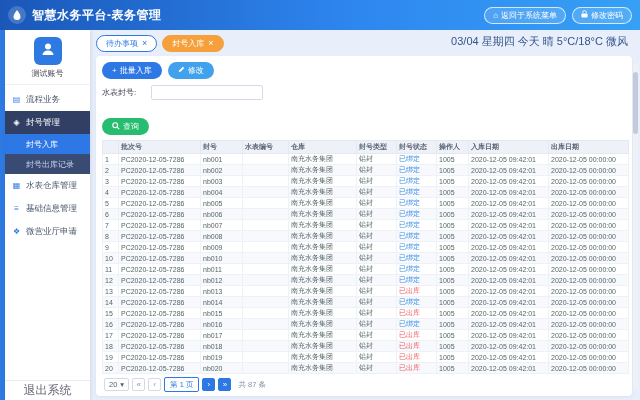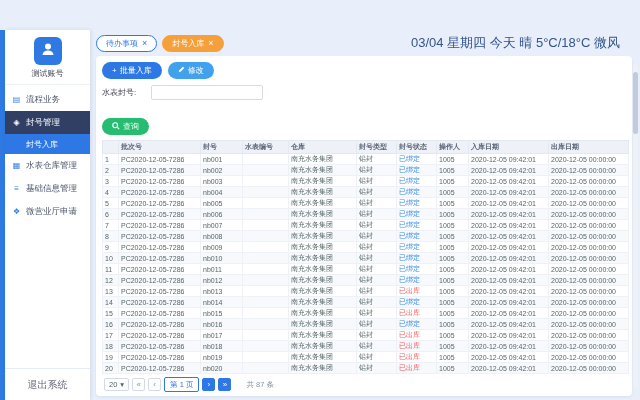--- a/index.html
+++ b/index.html
@@ -4,35 +4,35 @@
 <style>
 *{box-sizing:border-box;margin:0;padding:0}
 html,body{width:640px;height:400px;overflow:hidden}
 body{font-family:"Liberation Sans","DejaVu Sans",sans-serif}
 .app{position:relative;width:640px;height:400px;background:#e9effa;overflow:hidden}
 .header{position:absolute;top:0;left:0;right:0;height:30px;background:linear-gradient(90deg,#1a57b8 0%,#2e86ef 55%,#35a0f5 100%);display:flex;align-items:center;padding:0 8px;z-index:6}
 .logo{width:18px;height:18px;border-radius:50%;background:rgba(255,255,255,.18);display:flex;align-items:center;justify-content:center}
 .app-title{color:#fff;font-size:12px;font-weight:bold;margin-left:6px;letter-spacing:.5px}
 .header-right{margin-left:auto;display:flex;gap:6px}
 .hbtn{display:flex;align-items:center;gap:3px;font-size:8px;color:#fff;background:rgba(255,255,255,.15);border:1px solid rgba(255,255,255,.75);border-radius:9px;padding:2px 8px;cursor:pointer;font-family:inherit}
-.weather{position:absolute;top:34px;right:20px;font-size:13px;color:#33548c;z-index:5}
+.weather{position:absolute;top:34px;right:12px;font-size:11px;color:#33548c;z-index:5}
 .edge{position:absolute;left:0;top:30px;bottom:0;width:5px;background:#2e7ae2}
 .sidebar{position:absolute;top:30px;left:5px;width:85px;bottom:0;background:#fff;box-shadow:1px 0 4px rgba(30,60,120,.12);display:flex;flex-direction:column;z-index:4}
 .avatar-wrap{padding:7px 0 5px;text-align:center;border-bottom:1px solid #edf1f8}
 .avatar{width:28px;height:28px;border-radius:6px;background:#2e7ae2;margin:0 auto;display:flex;align-items:center;justify-content:center}
 .account{font-size:8px;color:#445;margin-top:3px}
 .menu{flex:1;padding-top:3px}
 .menu-item{height:23px;display:flex;align-items:center;gap:5px;padding:0 7px;font-size:8.5px;color:#4a5568;cursor:pointer}
 .menu-item .mi{font-size:8px;color:#2e7ae2;width:9px;text-align:center}
 .menu-item.parent-active{background:#303f63;color:#fff}
 .menu-item.parent-active .mi{color:#fff}
 .submenu{background:#394a73}
 .sub-item{height:20px;display:flex;align-items:center;padding-left:21px;font-size:8px;color:#c6d2ec;cursor:pointer}
 .sub-item.active{background:#2e78e6;color:#fff}
-.logout{height:32px;border-top:1px solid #e7ebf3;display:flex;align-items:center;justify-content:center;font-size:10px;color:#667;cursor:pointer}
+.logout{height:20px;border-top:1px solid #e7ebf3;display:flex;align-items:center;justify-content:center;font-size:12px;color:#667;cursor:pointer}
 .content{position:absolute;top:30px;left:90px;right:0;bottom:0;padding:5px 8px 14px 6px}
 .tabbar{display:flex;gap:5px;height:17px}
 .tab{display:flex;align-items:center;gap:4px;font-size:8px;padding:0 9px;border-radius:9px;border:1px solid #2e78e6;color:#2e78e6;background:#fff;cursor:pointer}
 .tab.active{background:#f5a03a;border-color:#f5a03a;color:#fff}
 .tab .x{font-size:9px;line-height:1}
 .card{position:absolute;top:26px;left:6px;right:8px;bottom:4px;background:#fff;border-radius:4px;padding:6px 6px 20px;box-shadow:0 1px 3px rgba(30,60,120,.08)}
 .toolbar{display:flex;gap:6px}
 .btn{display:flex;align-items:center;gap:3px;font-size:8px;color:#fff;border:none;border-radius:9px;padding:3px 10px;cursor:pointer;font-family:inherit}
 .b-blue{background:#2e78e6}.b-cyan{background:#41a1ec}.b-green{background:#27bd70}
 .search-row{display:flex;align-items:center;gap:15px;margin-top:6px;font-size:8px;color:#445}
@@ -41,29 +41,50 @@
 .table-wrap{margin-top:5px}
 table{width:100%;border-collapse:collapse;table-layout:fixed;font-size:7px}
 th{background:#eef1f7;color:#5a6476;font-weight:bold;height:13px;padding:0 2px;border:1px solid #e3e8f1;text-align:left;white-space:nowrap;overflow:hidden}
 td{height:11px;padding:0 2px;border:1px solid #eef1f6;color:#566;white-space:nowrap;overflow:hidden}
 tbody tr:nth-child(even) td{background:#f7f9fd}
 .pager{position:absolute;left:8px;bottom:4px;display:flex;align-items:center;gap:3px;font-size:7.5px;color:#566}
 .psel{display:flex;align-items:center;gap:3px;border:1px solid #d4dae6;border-radius:2px;height:13px;padding:0 4px;cursor:pointer;background:#fff}
 .pbtn{min-width:13px;height:13px;border:1px solid #d4dae6;border-radius:2px;display:flex;align-items:center;justify-content:center;color:#8a94a6;background:#fff;cursor:pointer;font-size:8px}
 .pbtn.blue{background:#2e78e6;border-color:#2e78e6;color:#fff}
 .pcur{height:15px;display:flex;align-items:center;padding:0 5px;border:1px solid #2e78e6;border-radius:2px;color:#2e78e6}
-.ptotal{margin-left:12px;color:#8a94a6}
+.ptotal{margin-left:4px;color:#8a94a6}
 .vscroll{position:absolute;top:64px;right:2px;bottom:12px;width:5px;background:#eef1f6;border-radius:3px;z-index:7}
 .vthumb{width:5px;height:62px;background:#c2cbd9;border-radius:3px;margin-top:8px}
 </style>
 </head>
 <body>
 
 <div class="app">
 
+  <div class="header">
+    <div class="logo">
+      <svg width="12" height="12" viewBox="0 0 12 12">
+          <path d="M6 1C6 1 2.5 5.2 2.5 7.6a3.5 3.5 0 0 0 7 0C9.5 5.2 6 1 6 1z" fill="#fff"></path>
+        </svg>
+    </div>
+    <div class="app-title">智慧水务平台-表务管理</div>
+    <div class="header-right">
+      <button class="hbtn">
+        <span>⌂</span>
+        <span>返回于系统菜单</span>
+      </button>
+      <button class="hbtn">
+        <span><svg width="7" height="8" viewBox="0 0 8 9">
+              <rect x="0.5" y="3.8" width="7" height="4.6" rx="1" fill="#fff"></rect>
+              <path d="M2 3.8V2.6a2 2 0 0 1 4 0v1.2" fill="none" stroke="#fff" stroke-width="1"></path>
+            </svg></span>
+        <span>修改密码</span>
+      </button>
+    </div>
+  </div>
 
   <div class="weather">03/04 星期四 今天 晴 5°C/18°C 微风</div>
 
   <div class="edge"></div>
 
   <div class="sidebar">
     <div class="avatar-wrap">
       <div class="avatar">
         <span><svg width="16" height="16" viewBox="0 0 16 16">
               <circle cx="8" cy="5.5" r="3" fill="#fff"></circle>
@@ -76,20 +97,21 @@
         <div class="menu-item">
           <span class="mi">▤</span>
           <span>流程业务</span>
         </div>
         <div class="menu-item parent-active">
           <span class="mi">◈</span>
           <span>封号管理</span>
         </div>
         <div class="submenu">
           <div class="sub-item active">封号入库</div>
+          <div class="sub-item">封号出库记录</div>
         </div>
         <div class="menu-item">
           <span class="mi">▦</span>
           <span>水表仓库管理</span>
         </div>
         <div class="menu-item">
           <span class="mi">≡</span>
           <span>基础信息管理</span>
         </div>
         <div class="menu-item">

